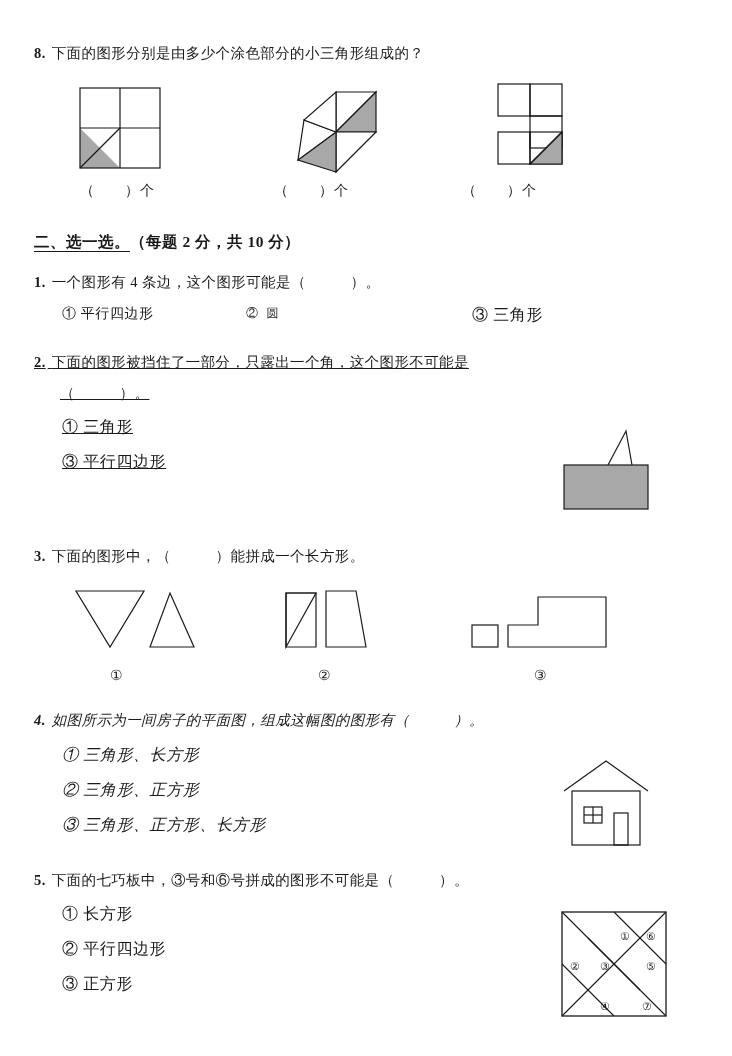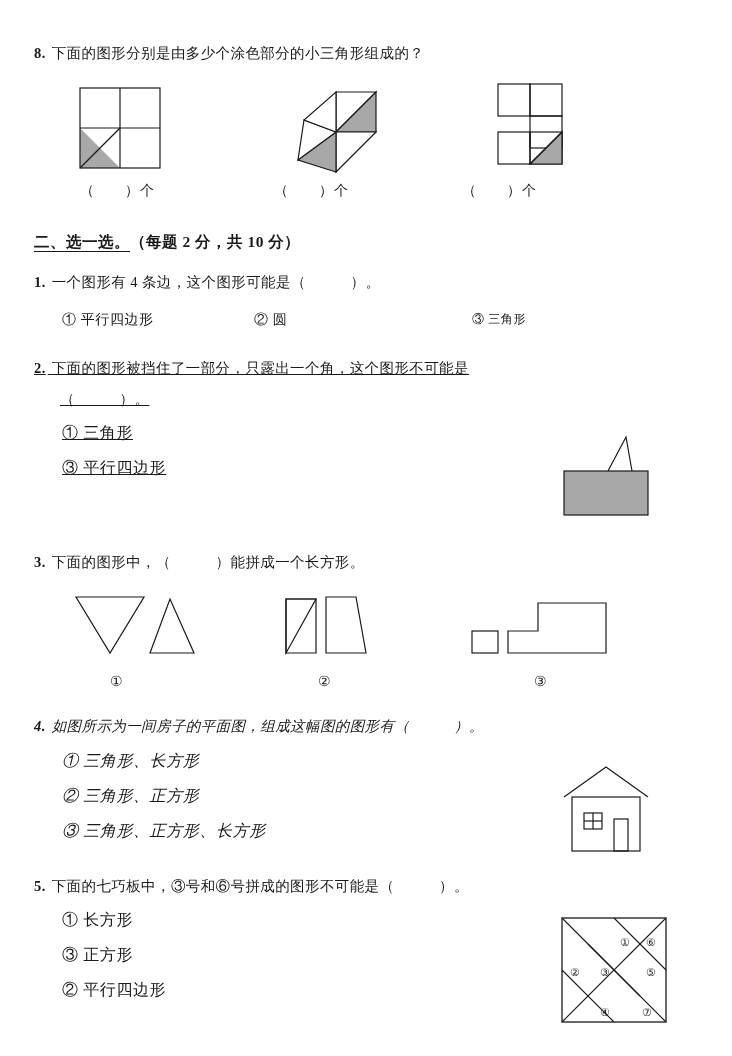--- a/index.html
+++ b/index.html
@@ -154,24 +154,24 @@
 
     <div class="section-head">
       <span class="under">二、选一选。</span><span>（每题 2 分，共 10 分）</span>
     </div>
 
     <div class="block">
       <div class="q-line">
         <span class="q-num">1.</span>
         <span>一个图形有 4 条边，这个图形可能是（　　　）。</span>
       </div>
-      <div class="opt-row" style="height:26px; margin-top:17px;">
+      <div class="opt-row" style="height:26px; margin-top:11px;">
         <span style="position:absolute; left:28px; font-size:14px; letter-spacing:0.6px;">① 平行四边形</span>
-        <span style="position:absolute; left:220px; font-size:14px; letter-spacing:0.6px;">② 圆</span>
-        <span style="position:absolute; left:438px; font-size:12px; letter-spacing:0.6px;">③ 三角形</span>
+        <span style="position:absolute; left:212px; font-size:12px; letter-spacing:0.6px;font-family:Liberation Mono, monospace;">② 圆</span>
+        <span style="position:absolute; left:438px; font-size:16px; letter-spacing:0.6px;">③ 三角形</span>
       </div>
     </div>
 
     <div class="block" style="margin-top:20px;text-decoration:underline;">
       <div class="q-line">
         <span class="q-num">2.</span>
         <span>下面的图形被挡住了一部分，只露出一个角，这个图形不可能是</span>
       </div>
       <div class="q-line" style="margin-left:26px; margin-top:9px;">（　　　）。</div>
 
@@ -250,22 +250,22 @@
       </div>
     </div>
 
     <div class="block" style="margin-top:6px;">
       <div class="q-line">
         <span class="q-num">5.</span>
         <span>下面的七巧板中，③号和⑥号拼成的图形不可能是（　　　）。</span>
       </div>
       <div class="opt-row" style="height:120px;">
         <div class="opt">① 长方形</div>
+        <div class="opt">② 平行四边形</div>
         <div class="opt">③ 正方形</div>
-        <div class="opt">② 平行四边形</div>
 
         <div class="float-fig" style="left:524px; top:6px;">
           <svg width="112" height="112" viewBox="0 0 112 112">
             <rect x="4" y="4" width="104" height="104" fill="none" stroke="#1a1a1a" stroke-width="1.3"></rect>
             <line x1="4" y1="4" x2="108" y2="108" stroke="#1a1a1a" stroke-width="1.1"></line>
             <line x1="108" y1="4" x2="4" y2="108" stroke="#1a1a1a" stroke-width="1.1"></line>
             <line x1="56" y1="4" x2="108" y2="56" stroke="#1a1a1a" stroke-width="1.1"></line>
             <line x1="30" y1="30" x2="82" y2="82" stroke="#1a1a1a" stroke-width="1.1"></line>
             <line x1="4" y1="56" x2="56" y2="108" stroke="#1a1a1a" stroke-width="1.1"></line>
             <text x="62" y="32" font-size="11" font-family="Liberation Serif, serif" fill="#1a1a1a">①</text>

